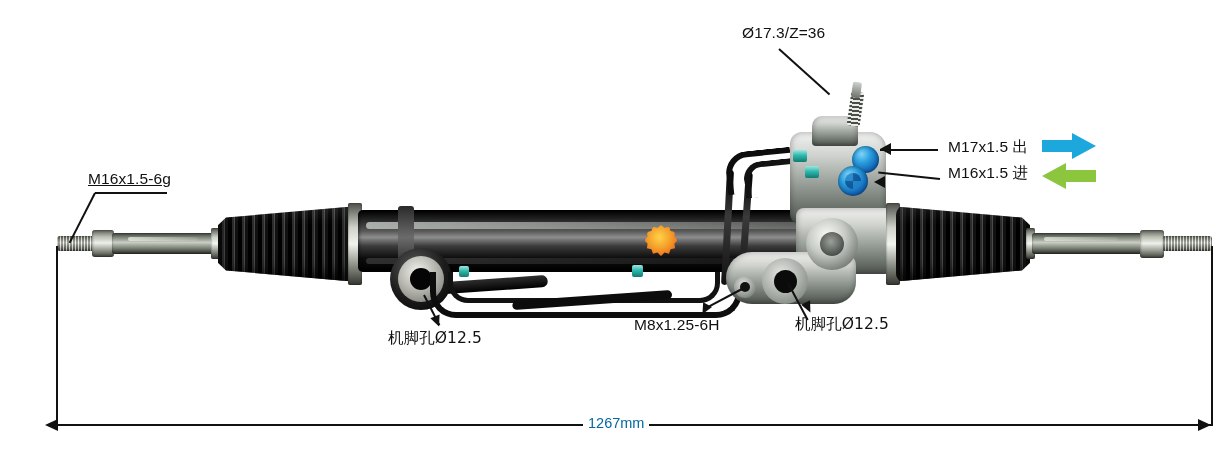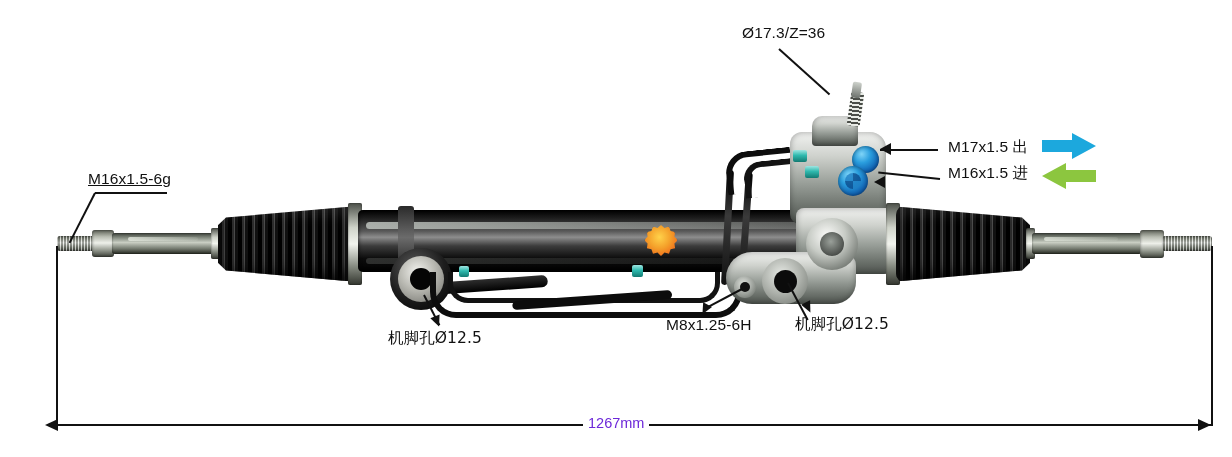--- a/index.html
+++ b/index.html
@@ -22,21 +22,21 @@
     position:absolute;
     color:#111111;
     font-size:15.5px;
     line-height:1.1;
     white-space:nowrap;
     letter-spacing:.1px;
   }
   .label.cjk{font-family:"DejaVu Sans","Liberation Sans",sans-serif;}
   .dim-text{
     position:absolute;
-    color:#6d28d9;
+    color:#0369a1;
     font-size:14.5px;
     white-space:nowrap;
     background:#ffffff;
     padding:0 5px;
   }
 
   
   .lead{position:absolute;background:#111111;transform-origin:0 50%;height:2px;}
 
   
@@ -233,21 +233,21 @@
       <polygon points="54,7 24,7 24,0 0,13 24,26 24,19 54,19" fill="#8cc63f"></polygon>
     </svg>
   </div>
 
   <div class="label cjk" style="left:388px;top:330px;">机脚孔Ø12.5</div>
   <div class="lead" style="left:424px;top:294px;width:34px;transform:rotate(63deg);"></div>
   <div class="flowarrow" style="left:432px;top:316px;width:0;height:0;
               border-left:5px solid transparent;border-right:5px solid transparent;
               border-top:11px solid #111111;transform:rotate(-22deg);"></div>
 
-  <div class="label" style="left:666px;top:316px;">M8x1.25-6H</div>
+  <div class="label" style="left:634px;top:316px;">M8x1.25-6H</div>
   <div class="lead" style="left:742px;top:288px;width:42px;transform:rotate(152deg);"></div>
   <div class="flowarrow" style="left:700px;top:304px;width:0;height:0;
               border-left:5px solid transparent;border-right:5px solid transparent;
               border-top:11px solid #111111;transform:rotate(28deg);"></div>
 
   <div class="label cjk" style="left:795px;top:316px;">机脚孔Ø12.5</div>
   <div class="lead" style="left:788px;top:282px;width:42px;transform:rotate(62deg);"></div>
   <div class="flowarrow" style="left:803px;top:302px;width:0;height:0;
               border-left:5px solid transparent;border-right:5px solid transparent;
               border-top:11px solid #111111;transform:rotate(-26deg);"></div>

